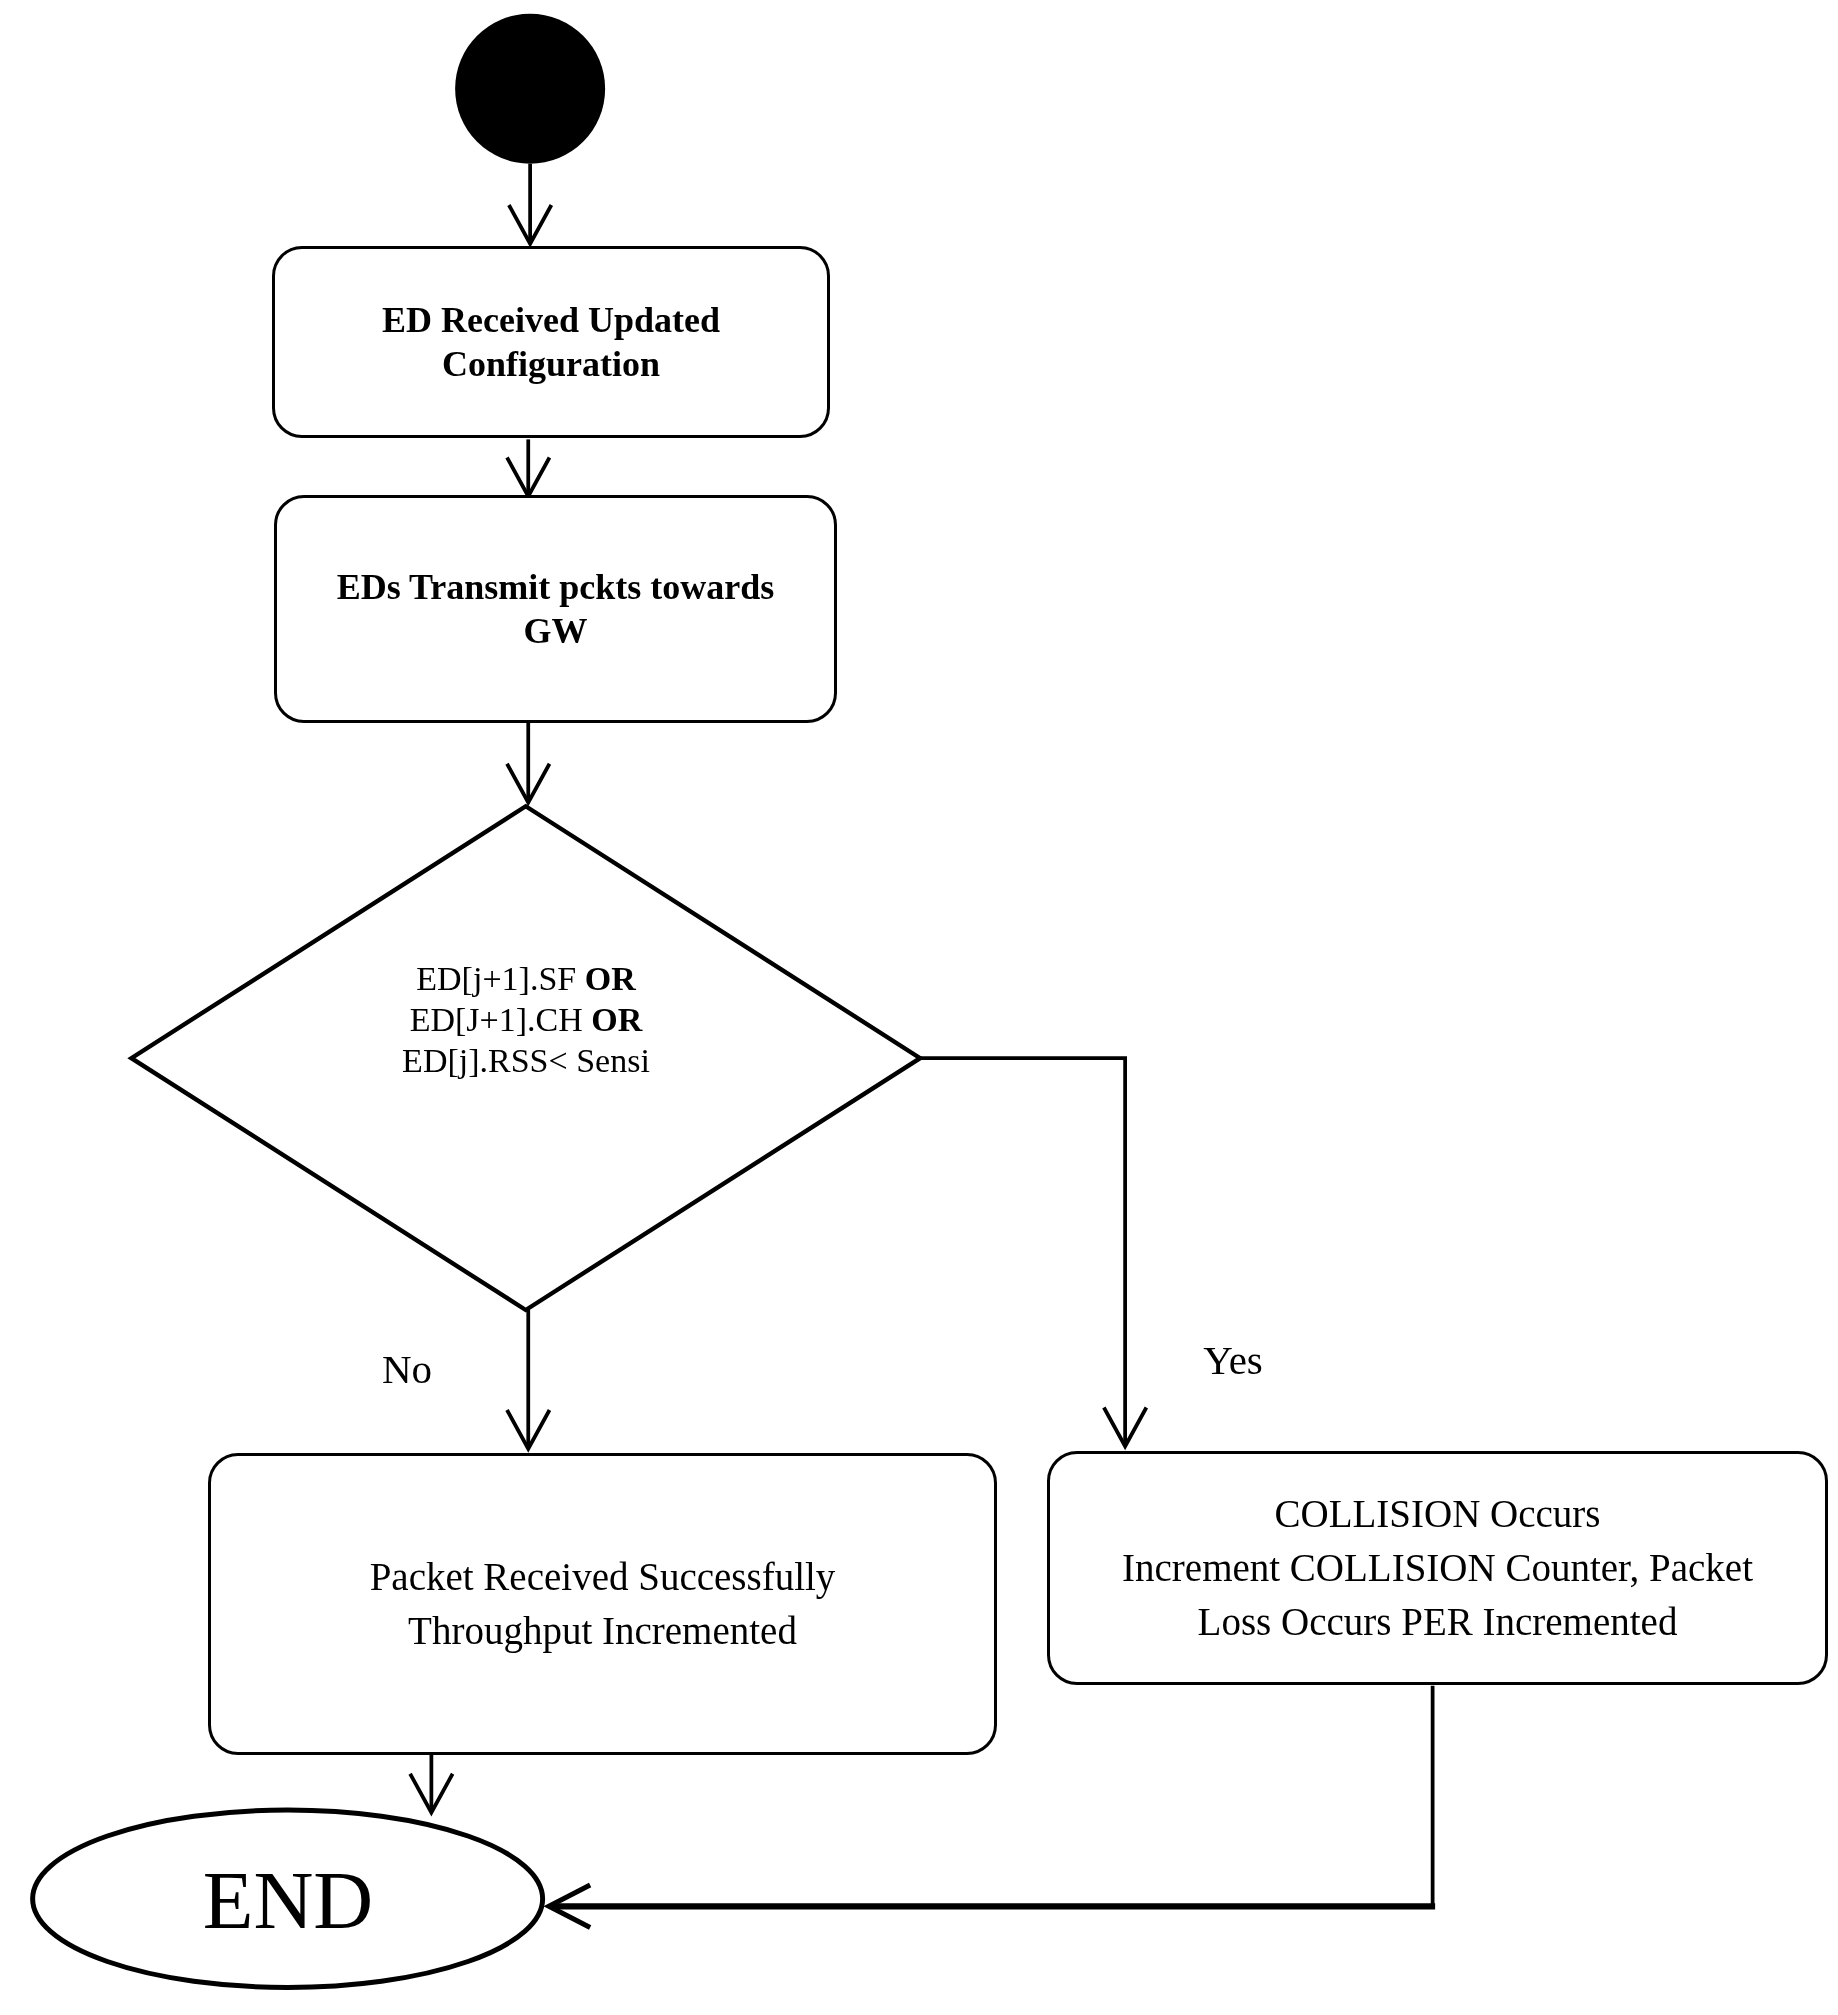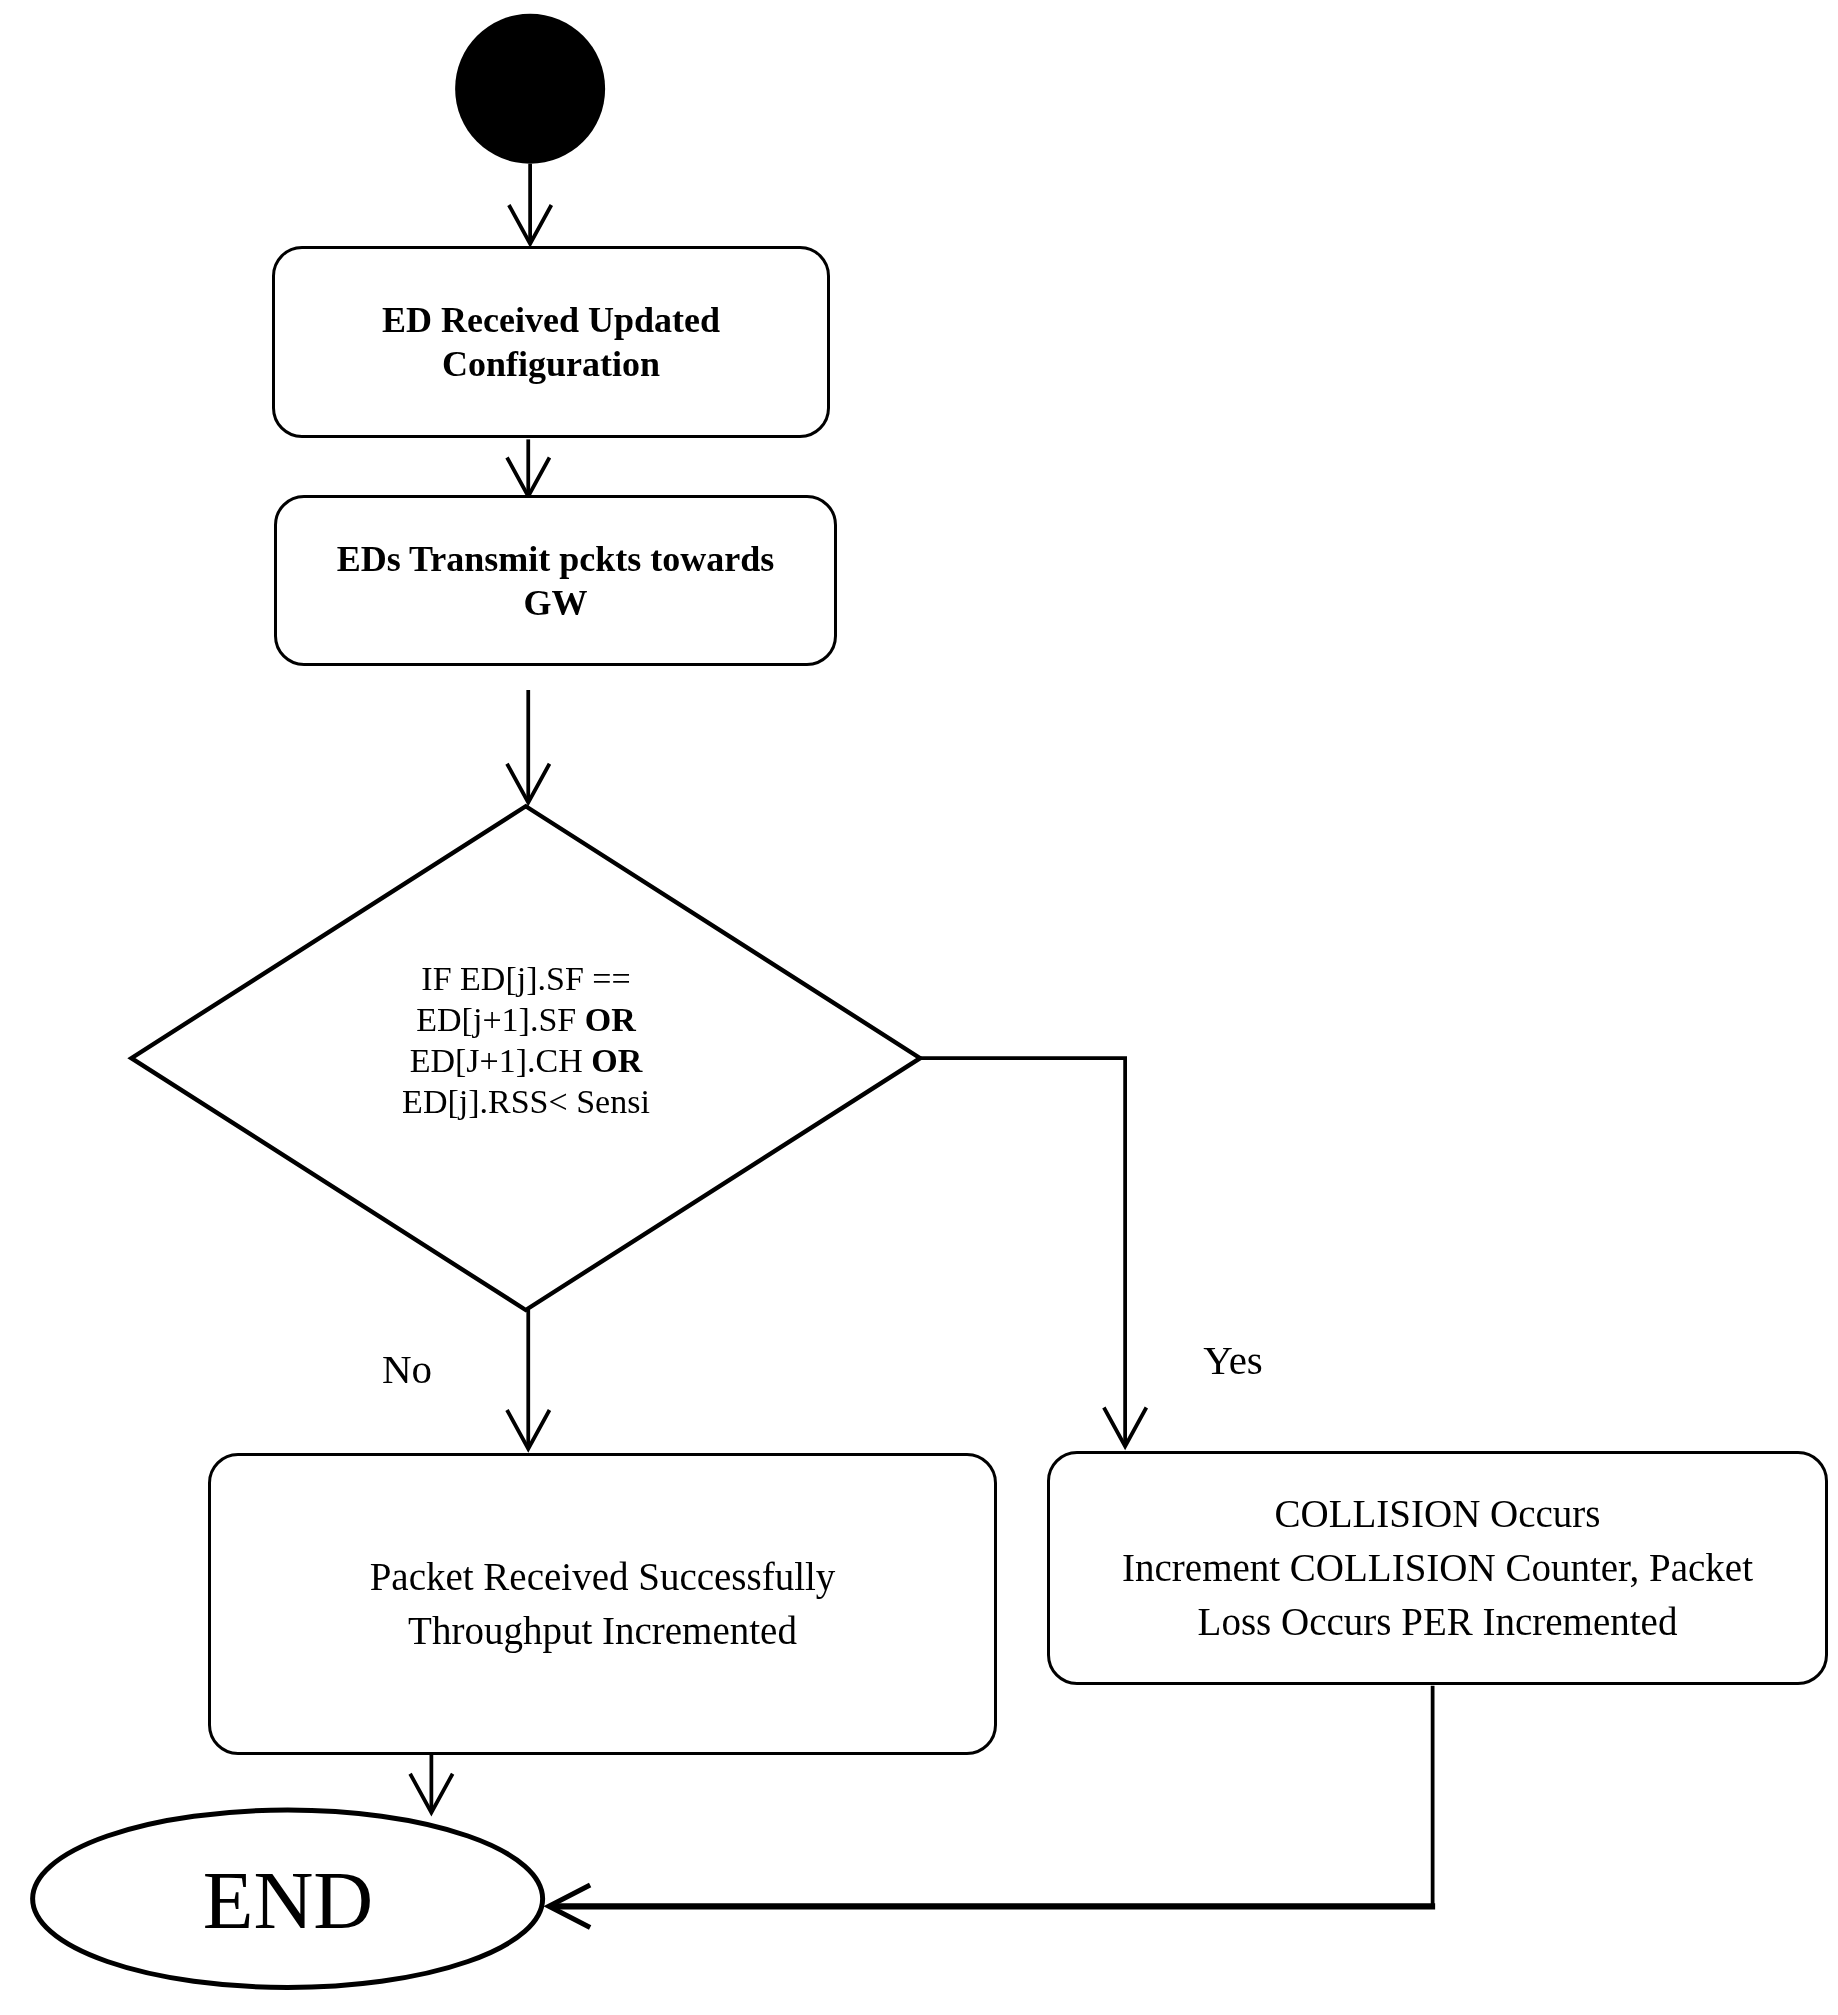--- a/index.html
+++ b/index.html
@@ -100,27 +100,26 @@
 
     <line x1="2296" y1="3050" x2="884" y2="3050" stroke="#000000" stroke-width="10"></line>
     <path d="M944 3016 L878 3050 L944 3084" stroke="#000000" stroke-width="8" fill="none"></path>
   </svg>
 
   <div class="node process small" style="left:272px; top:246px; width:558px; height:192px;">
     <div>ED Received Updated</div>
     <div>Configuration</div>
   </div>
 
-  <div class="node process small" style="left:274px; top:495px; width:563px; height:171px;">
+  <div class="node process small" style="left:274px; top:495px; width:563px; height:228px;">
     <div>EDs Transmit pckts towards</div>
     <div>GW</div>
   </div>
 
   <div class="decision-text" style="left:301px; top:958px; width:450px;">
-    <div><span>IF ED[j].SF ==</span><span class="bold"></span></div>
     <div><span>ED[j+1].SF </span><span class="bold">OR</span></div>
     <div><span>ED[J+1].CH </span><span class="bold">OR</span></div>
     <div><span>ED[j].RSS&lt; Sensi</span><span class="bold"></span></div>
   </div>
 
   <div class="edge-label" style="left:338px; top:1344px; width:138px;">No</div>
   <div class="edge-label" style="left:1164px; top:1335px; width:138px;">Yes</div>
 
   <div class="node process large" style="left:208px; top:1453px; width:789px; height:302px;">
     <div>Packet Received Successfully</div>

